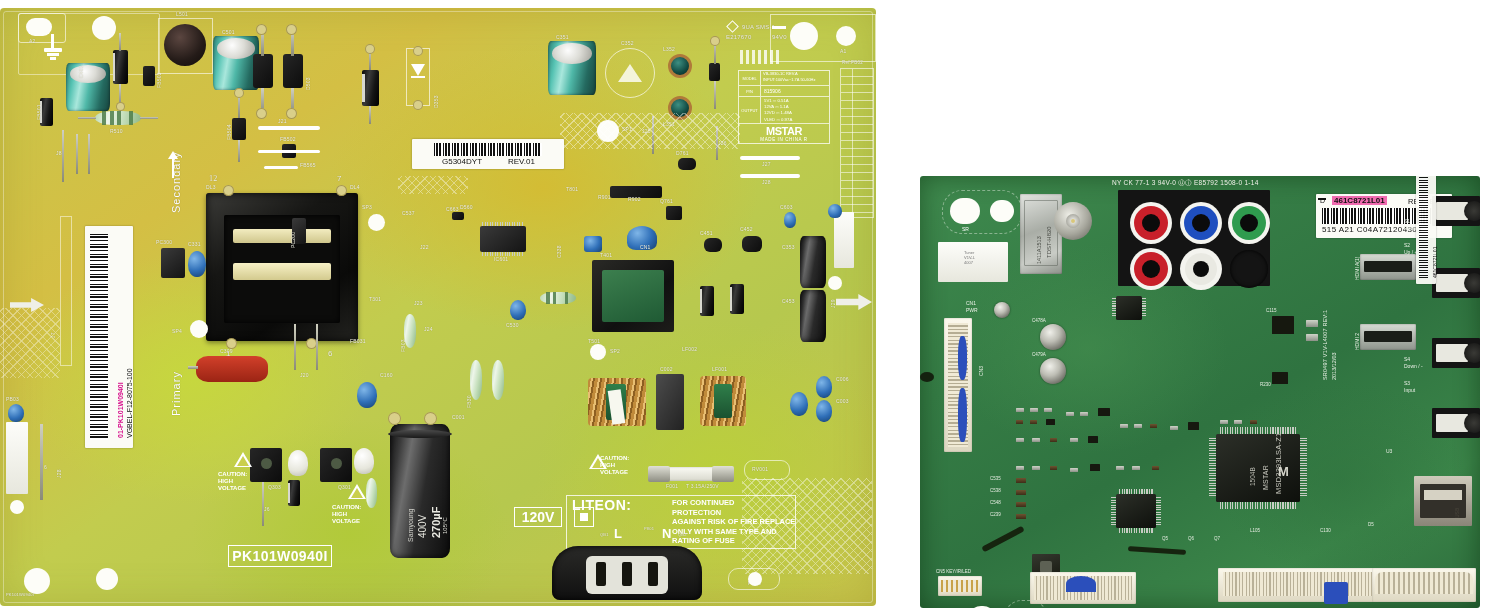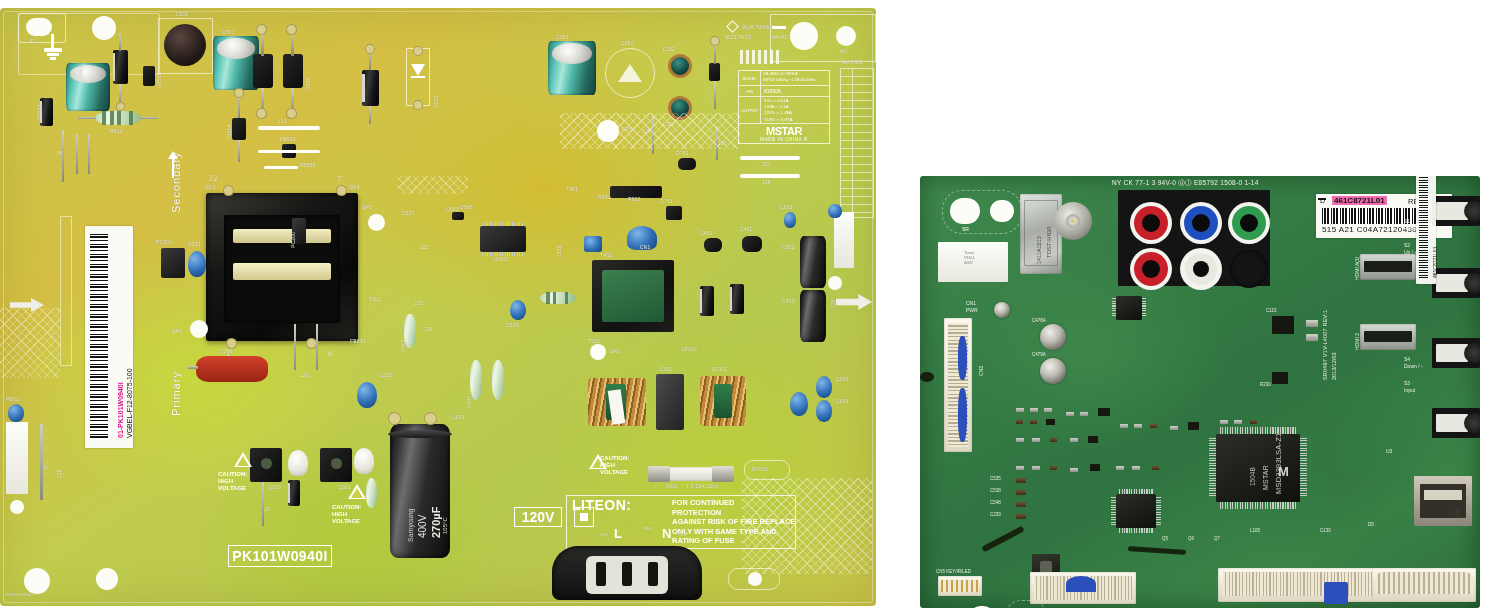--- a/index.html
+++ b/index.html
@@ -243,20 +243,26 @@
     <div class="abs hole" style="left:368px;top:206px;width:17px;height:17px;"></div>
     <div class="abs silk" style="left:362px;top:196px;">SP3</div>
 
     <div class="abs label" style="left:85px;top:218px;width:48px;height:222px;">
       <div class="abs" style="left:5px;top:8px;width:18px;height:206px;
         background:repeating-linear-gradient(180deg,#111 0 1px,#fff 1px 2px,#111 2px 4px,#fff 4px 6px,#111 6px 7px,#fff 7px 10px);"></div>
       <div class="abs rot90" style="left:32px;top:212px;font-size:7px;color:#d60f8c;font-weight:bold;white-space:nowrap;">01-PK101W0940I</div>
       <div class="abs rot90" style="left:41px;top:212px;font-size:7px;color:#111;white-space:nowrap;">VGBEL-F12-8075-100</div>
     </div>
 
+    <div class="abs label" style="left:412px;top:131px;width:152px;height:30px;">
+      <div class="abs" style="left:22px;top:4px;width:108px;height:13px;
+        background:repeating-linear-gradient(90deg,#111 0 1px,#fff 1px 2px,#111 2px 4px,#fff 4px 5px,#111 5px 7px,#fff 7px 9px);"></div>
+      <div class="abs" style="left:30px;top:18px;font-size:8px;color:#111;">G5304DYT</div>
+      <div class="abs" style="left:96px;top:18px;font-size:8px;color:#111;">REV.01</div>
+    </div>
 
     <div class="abs silk" style="left:742px;top:16px;font-size:6px;">9UA SMS-1</div>
     <div class="abs silk" style="left:726px;top:26px;font-size:6px;">E217670</div>
     <div class="abs silk" style="left:772px;top:26px;font-size:6px;">94V0</div>
     <div class="abs" style="left:728px;top:14px;width:9px;height:9px;border:1px solid #fff;transform:rotate(45deg);"></div>
 
     <div class="abs" style="left:770px;top:6px;width:106px;height:48px;border:1px solid rgba(255,255,255,.6);"></div>
     <div class="abs hole" style="left:790px;top:14px;width:28px;height:28px;"></div>
     <div class="abs hole" style="left:836px;top:18px;width:20px;height:20px;"></div>
     <div class="abs silk" style="left:840px;top:40px;">A1</div>

